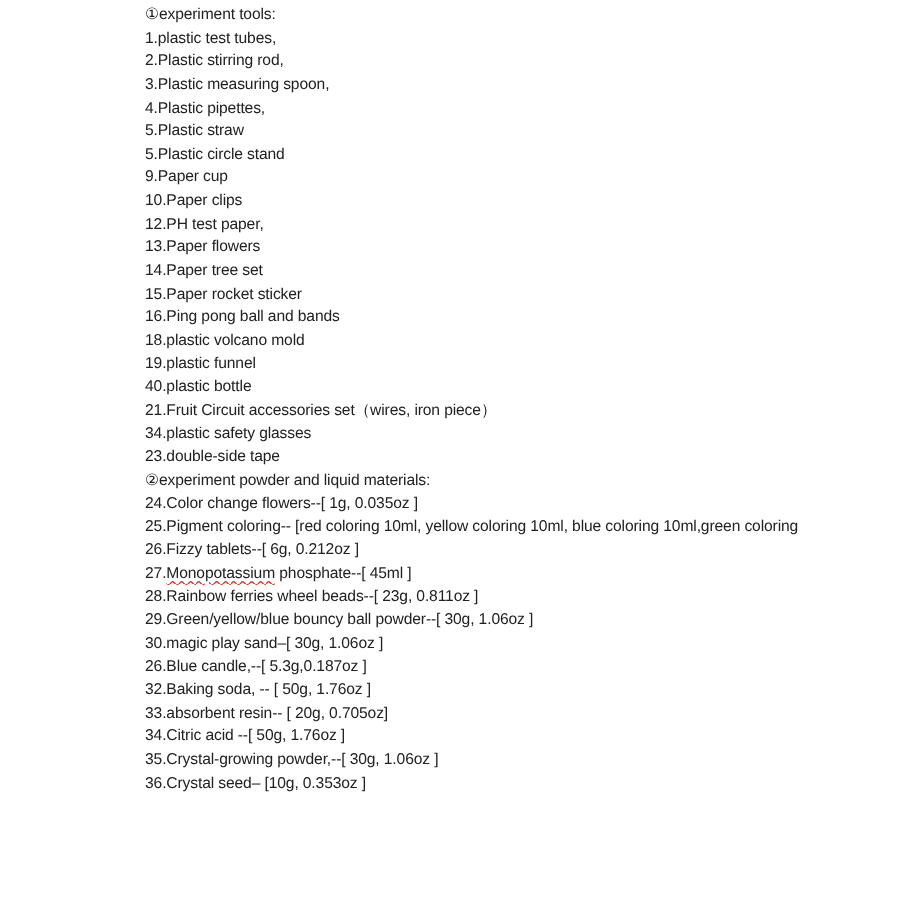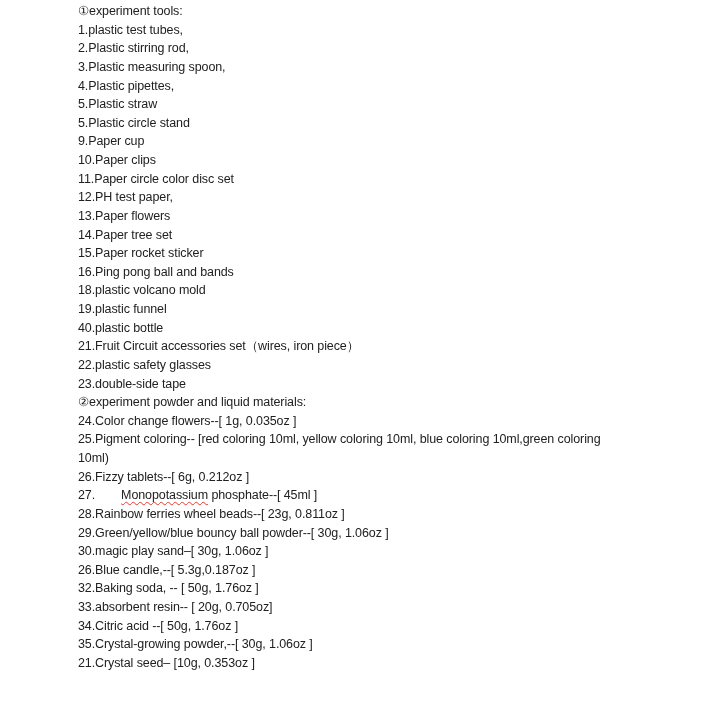--- a/index.html
+++ b/index.html
@@ -9,75 +9,72 @@
   }
   .page {
     position: relative;
     width: 727px;
     height: 727px;
     background: #ffffff;
     overflow: hidden;
   }
   .doc {
     box-sizing: border-box;
-    padding: 2px 0 0 78px;
+    padding: 2px 0 0 116px;
     font-family: "Liberation Sans", sans-serif;
     font-size: 12.5px;
     line-height: 18.64px;
     letter-spacing: -0.1px;
     color: #212121;
   }
   .line {
     height: 18.64px;
     white-space: pre;
   }
   .misspelled {
     text-decoration-line: underline;
     text-decoration-style: wavy;
     text-decoration-color: #e23b2e;
     text-decoration-thickness: 1px;
     text-underline-offset: 2px;
-    margin-left: 26px;
   }
 </style>
 </head>
 <body>
 
 <div class="page">
   <div class="doc">
       <div class="line">①experiment tools:</div>
       <div class="line">1.plastic test tubes,</div>
       <div class="line">2.Plastic stirring rod,</div>
       <div class="line">3.Plastic measuring spoon,</div>
       <div class="line">4.Plastic pipettes,</div>
       <div class="line">5.Plastic straw</div>
       <div class="line">5.Plastic circle stand</div>
       <div class="line">9.Paper cup</div>
       <div class="line">10.Paper clips</div>
-      <div class="line">11.Paper circle color disc set</div>
       <div class="line">12.PH test paper,</div>
       <div class="line">13.Paper flowers</div>
       <div class="line">14.Paper tree set</div>
       <div class="line">15.Paper rocket sticker</div>
       <div class="line">16.Ping pong ball and bands</div>
       <div class="line">18.plastic volcano mold</div>
       <div class="line">19.plastic funnel</div>
       <div class="line">40.plastic bottle</div>
       <div class="line">21.Fruit Circuit accessories set（wires, iron piece）</div>
-      <div class="line">22.plastic safety glasses</div>
+      <div class="line">34.plastic safety glasses</div>
       <div class="line">23.double-side tape</div>
       <div class="line">②experiment powder and liquid materials:</div>
       <div class="line">24.Color change flowers--[ 1g, 0.035oz ]</div>
       <div class="line">25.Pigment coloring-- [red coloring 10ml, yellow coloring 10ml, blue coloring 10ml,green coloring</div>
-      <div class="line">10ml)</div>
       <div class="line">26.Fizzy tablets--[ 6g, 0.212oz ]</div>
       <div class="line">27.<span class="misspelled">Monopotassium</span> phosphate--[ 45ml ]</div>
       <div class="line">28.Rainbow ferries wheel beads--[ 23g, 0.811oz ]</div>
       <div class="line">29.Green/yellow/blue bouncy ball powder--[ 30g, 1.06oz ]</div>
       <div class="line">30.magic play sand–[ 30g, 1.06oz ]</div>
       <div class="line">26.Blue candle,--[ 5.3g,0.187oz ]</div>
       <div class="line">32.Baking soda, -- [ 50g, 1.76oz ]</div>
       <div class="line">33.absorbent resin-- [ 20g, 0.705oz]</div>
       <div class="line">34.Citric acid --[ 50g, 1.76oz ]</div>
       <div class="line">35.Crystal-growing powder,--[ 30g, 1.06oz ]</div>
-      <div class="line">21.Crystal seed– [10g, 0.353oz ]</div>
+      <div class="line">36.Crystal seed– [10g, 0.353oz ]</div>
     </div>
 </div>
 
 </body></html>

